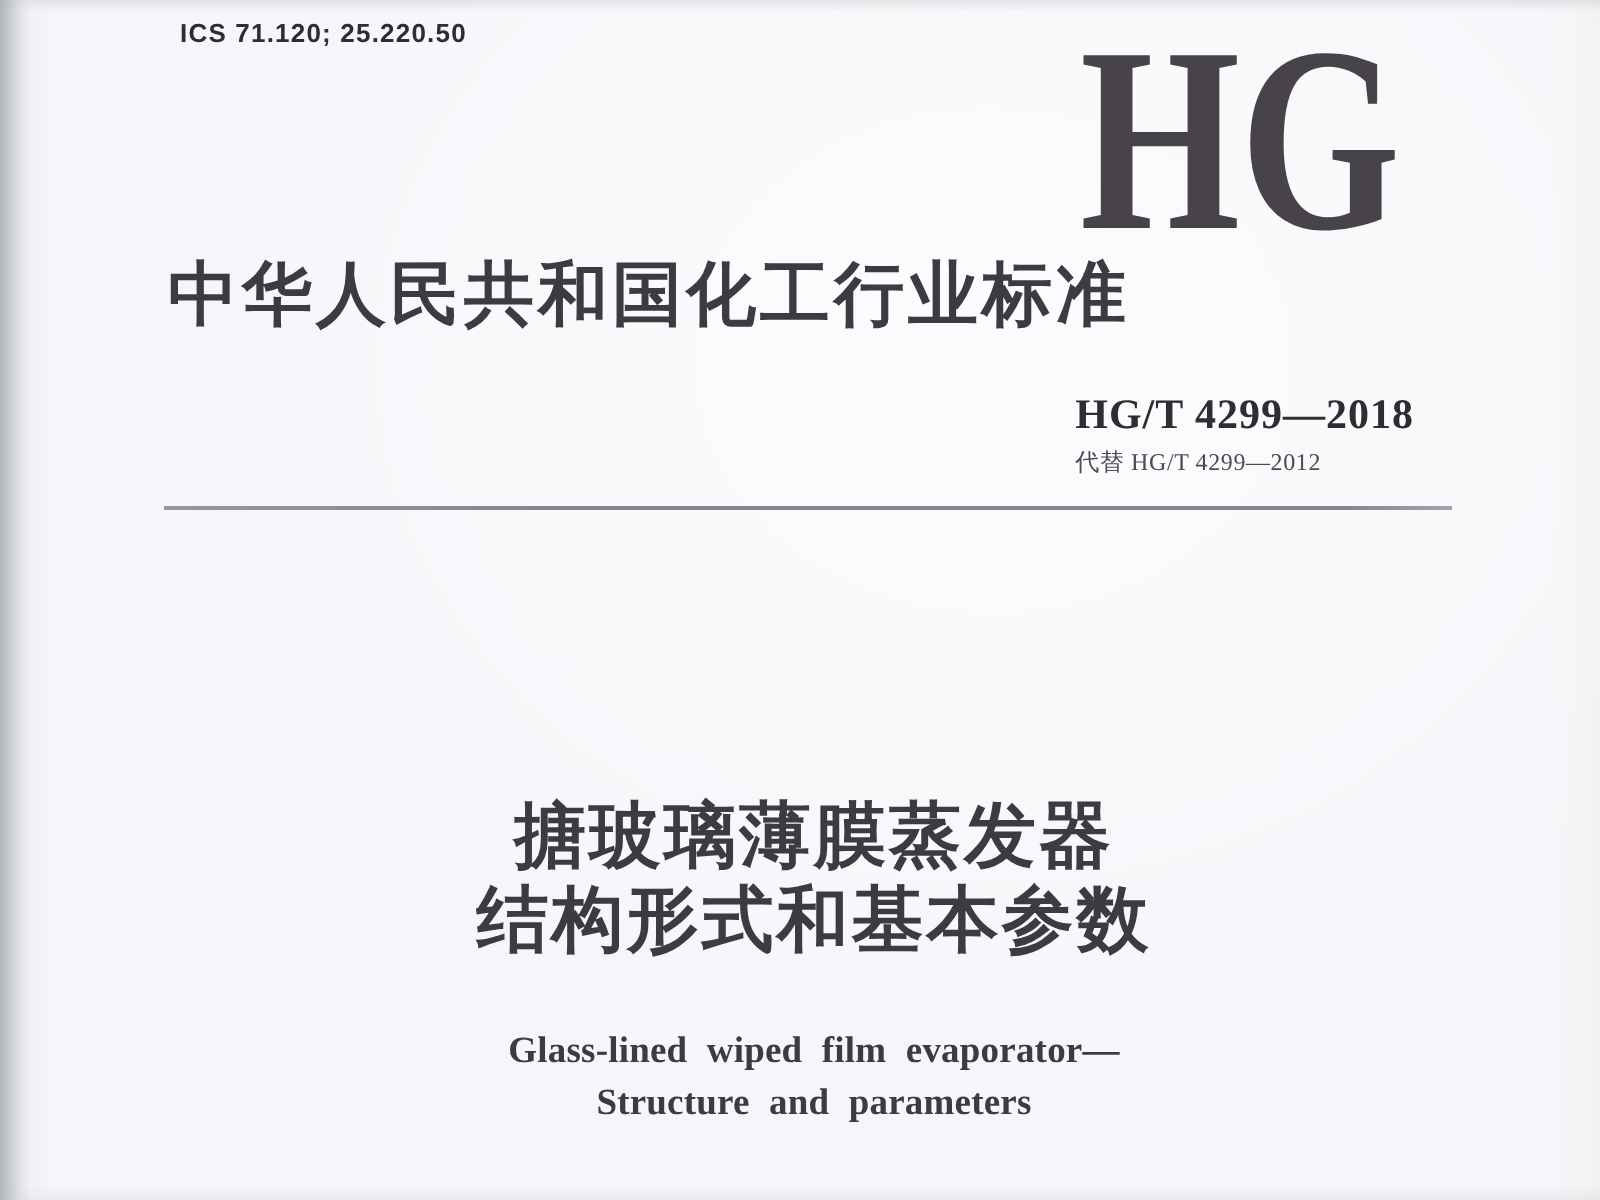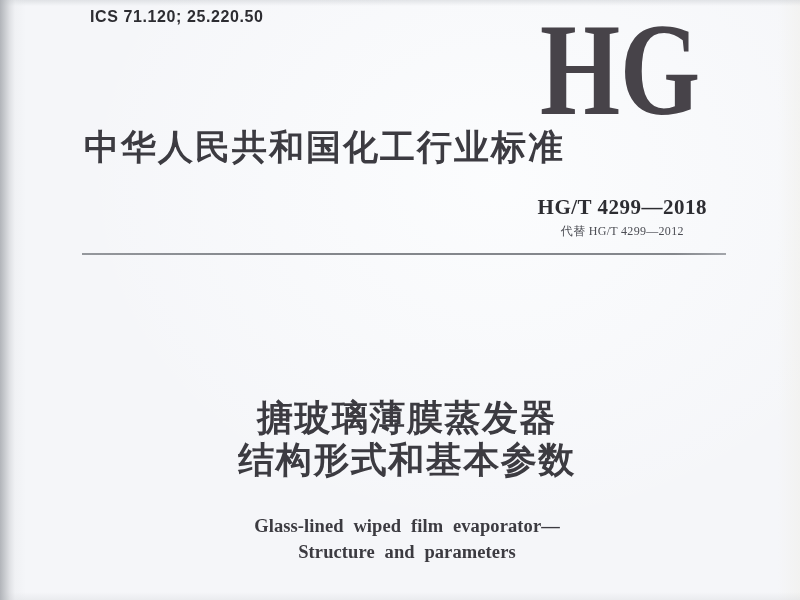--- a/index.html
+++ b/index.html
@@ -29,21 +29,21 @@
       radial-gradient(ellipse at 62% 30%, rgba(252,253,254,0.9) 0%, rgba(245,246,249,0) 60%);
   }
   .meta {
     position: absolute;
     left: 90px;
     top: 9px;
     color: var(--ink, #2c2c31);
     font-family: "Liberation Sans", sans-serif;
     font-weight: 700;
   }
-  .meta .line { font-size: 16px; line-height: 16px; letter-spacing: 0.6px; }
+  .meta .line { font-size: 13px; line-height: 16px; letter-spacing: 0.6px; }
   .meta .record { margin-top: 6px; font-size: 13.5px; line-height: 17px; letter-spacing: 0.4px; }
   .hg-logo {
     position: absolute;
     left: 540px;
     top: 15px;
     font-family: "Liberation Serif", serif;
     font-weight: 700;
     font-size: 132px;
     line-height: 110px;
     color: var(--logo-ink, #474349);
@@ -60,21 +60,21 @@
     font-size: 35px;
     line-height: 52px;
     letter-spacing: 2px;
     color: var(--title-ink, #39383e);
     white-space: nowrap;
   }
   .std-num-block {
     position: absolute;
     right: 93px;
     top: 195px;
-    text-align: center;
+    text-align: left;
     white-space: nowrap;
   }
   .std-number {
     font-family: "Liberation Serif", serif;
     font-weight: 700;
     font-size: 21px;
     line-height: 24px;
     letter-spacing: 0.5px;
     color: var(--ink, #2d2d33);
   }

